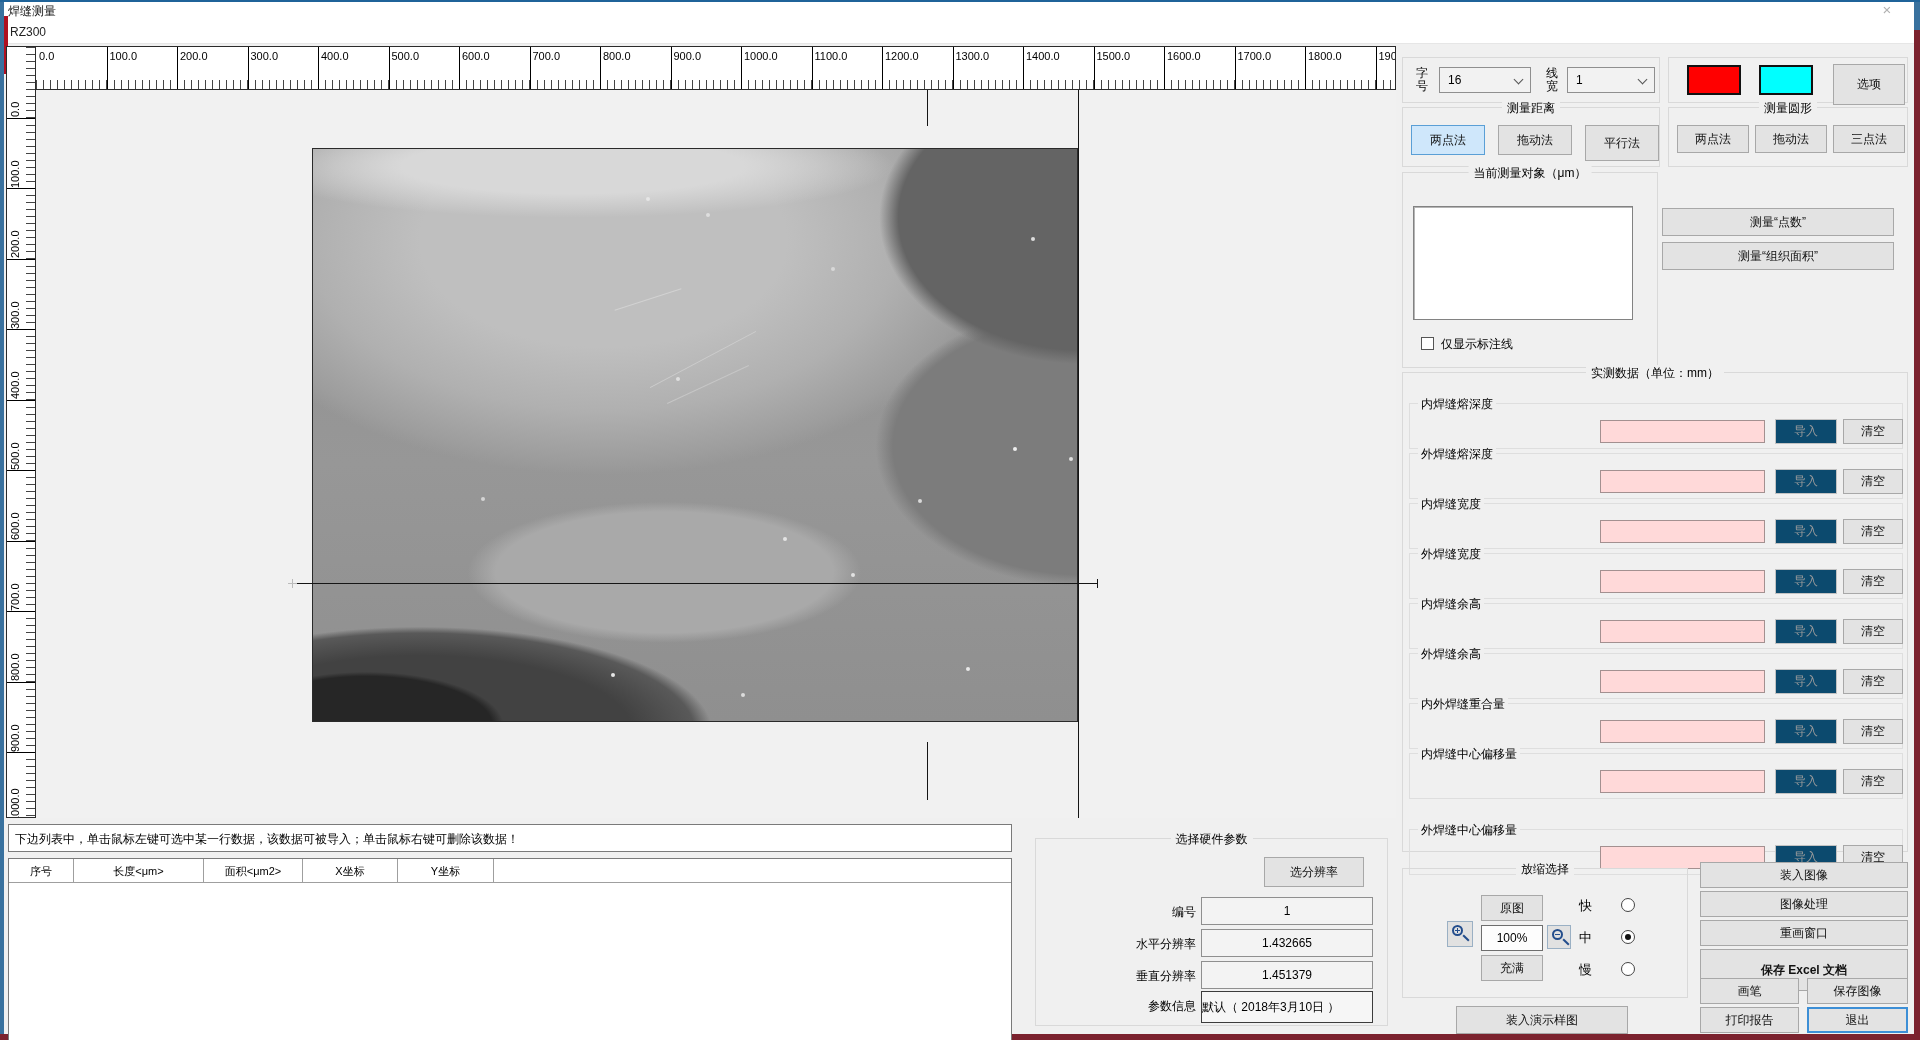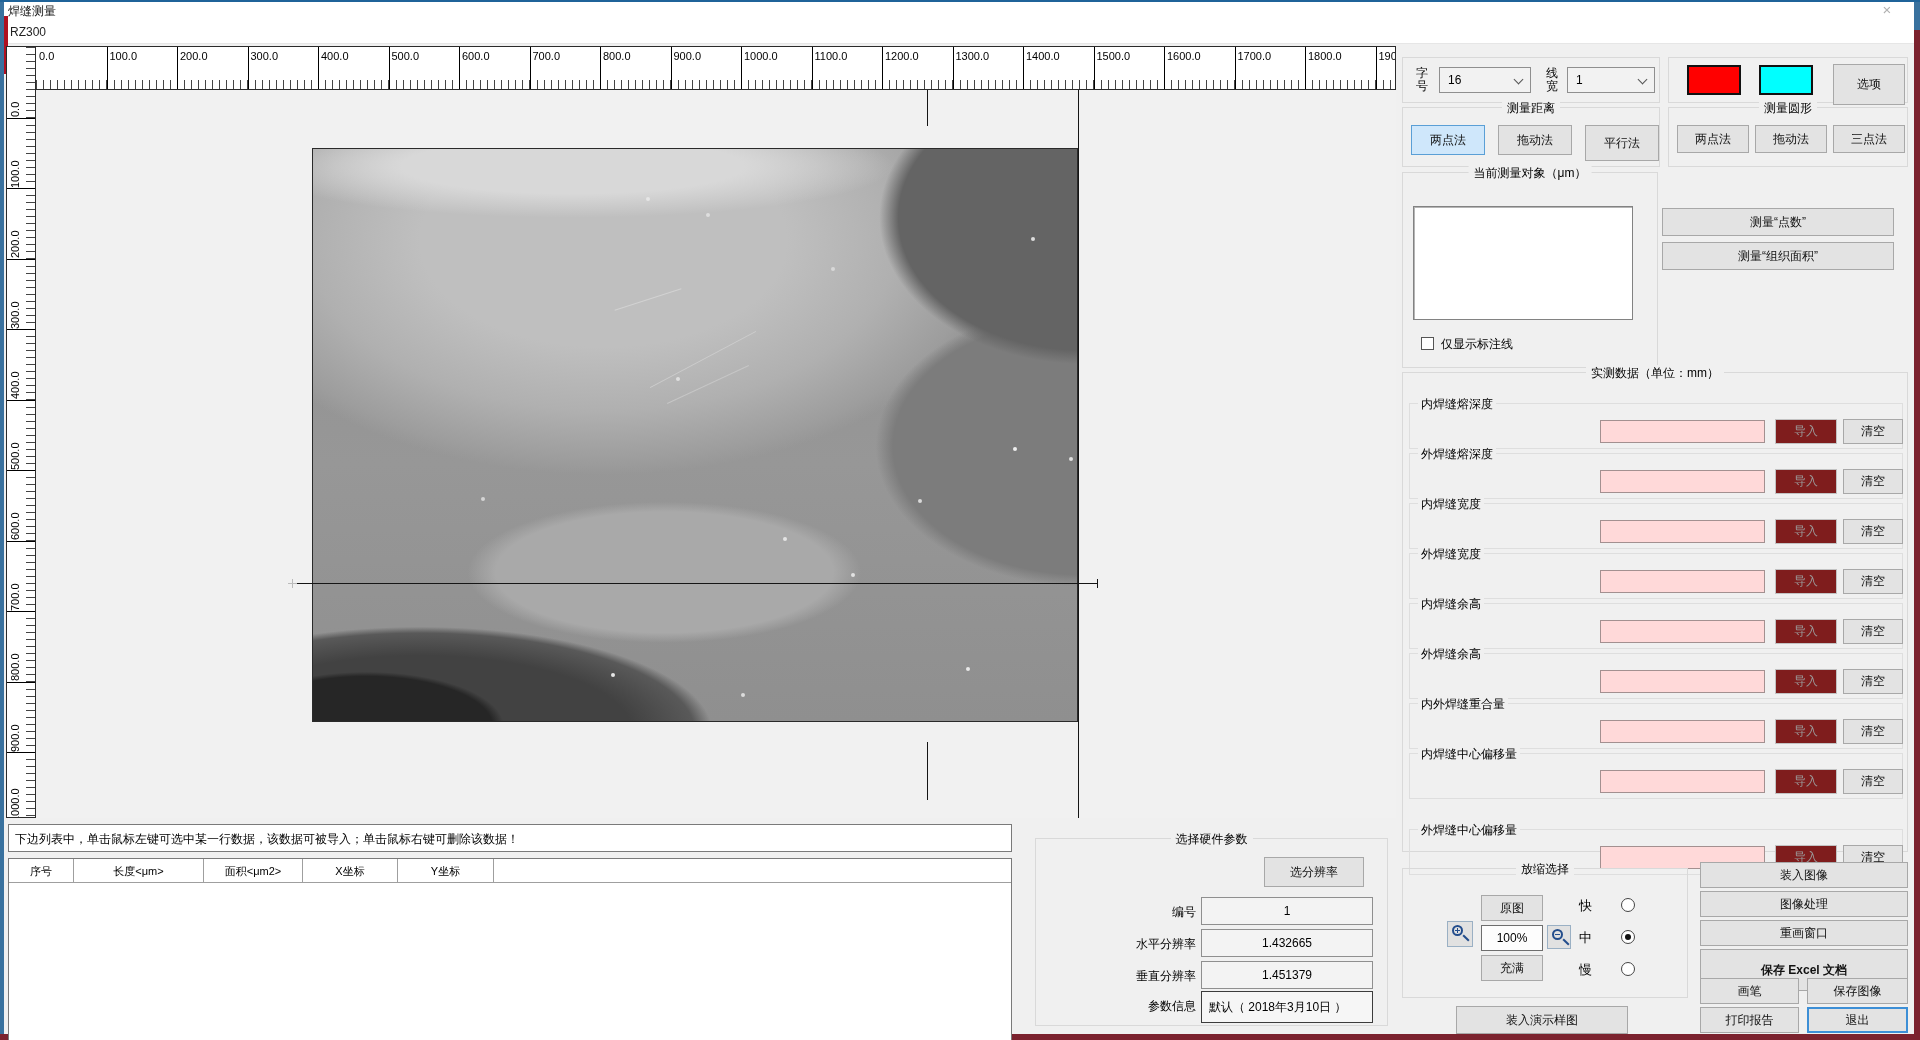--- a/index.html
+++ b/index.html
@@ -55,24 +55,24 @@
 #ov-vtop{left:891px;top:0;width:1px;height:36px;background:#151515;}
 #ov-vbot{left:891px;top:652px;width:1px;height:58px;background:#151515;}
 #ov-h{left:256px;top:493px;width:806px;height:1px;background:#151515;}
 #ov-ht{left:1061px;top:489px;width:1px;height:9px;background:#151515;}
 #ov-cross{left:252px;top:489px;width:9px;height:9px;background:linear-gradient(#bbb,#bbb) center/9px 1px no-repeat,linear-gradient(#bbb,#bbb) center/1px 9px no-repeat;}
 
 .gbox{position:absolute;border:1px solid #d9d9d9;}
 .gtitle{position:absolute;top:-8px;left:50%;transform:translateX(-50%);background:#f0f0f0;padding:0 5px;font-size:12px;white-space:nowrap;color:#000;}
 .btn{position:absolute;background:#e3e3e3;border:1px solid #a8a8a8;font-size:12px;display:flex;align-items:center;justify-content:center;color:#111;white-space:nowrap;}
 .btn.sel{background:#cfe7fb;border-color:#5a9fd6;}
-.btn.dis{background:#7f1d1d;border-color:#c2c2c2;color:#9b9b9b;}
+.btn.dis{background:#0c4a6e;border-color:#c2c2c2;color:#9b9b9b;}
 .btn.focus{border:2px solid #3d8fd6;}
 .field{position:absolute;background:#f3f3f3;border:1px solid #8f8f8f;font-size:12px;display:flex;align-items:center;justify-content:center;color:#000;}
-.field.left{justify-content:flex-start;padding-left:7px;}
+.field.left{justify-content:flex-start;padding-left:0;}
 .field.dark{border-color:#3c3c3c;background:#f6f6f6;}
 .pink{position:absolute;background:#ffd9d9;border:1px solid #a39090;}
 .combo{position:absolute;background:#f2f2f2;border:1px solid #8f8f8f;font-size:12px;color:#000;display:flex;align-items:center;padding-left:8px;}
 .chev{position:absolute;right:8px;top:8px;width:7px;height:7px;border-left:1px solid #555;border-bottom:1px solid #555;transform:rotate(-45deg);}
 .vtext{position:absolute;width:14px;font-size:12px;line-height:13px;text-align:center;word-break:break-all;color:#000;}
 .radio{position:absolute;width:14px;height:14px;border:1px solid #444;border-radius:50%;background:#fff;}
 .radio.on::after{content:"";position:absolute;left:3px;top:3px;width:6px;height:6px;border-radius:50%;background:#111;}
 .cb{position:absolute;width:13px;height:13px;border:1px solid #555;background:#fff;}
 .lbl{position:absolute;font-size:12px;color:#000;white-space:nowrap;}
 .swatch{position:absolute;border:2px solid #111;}

